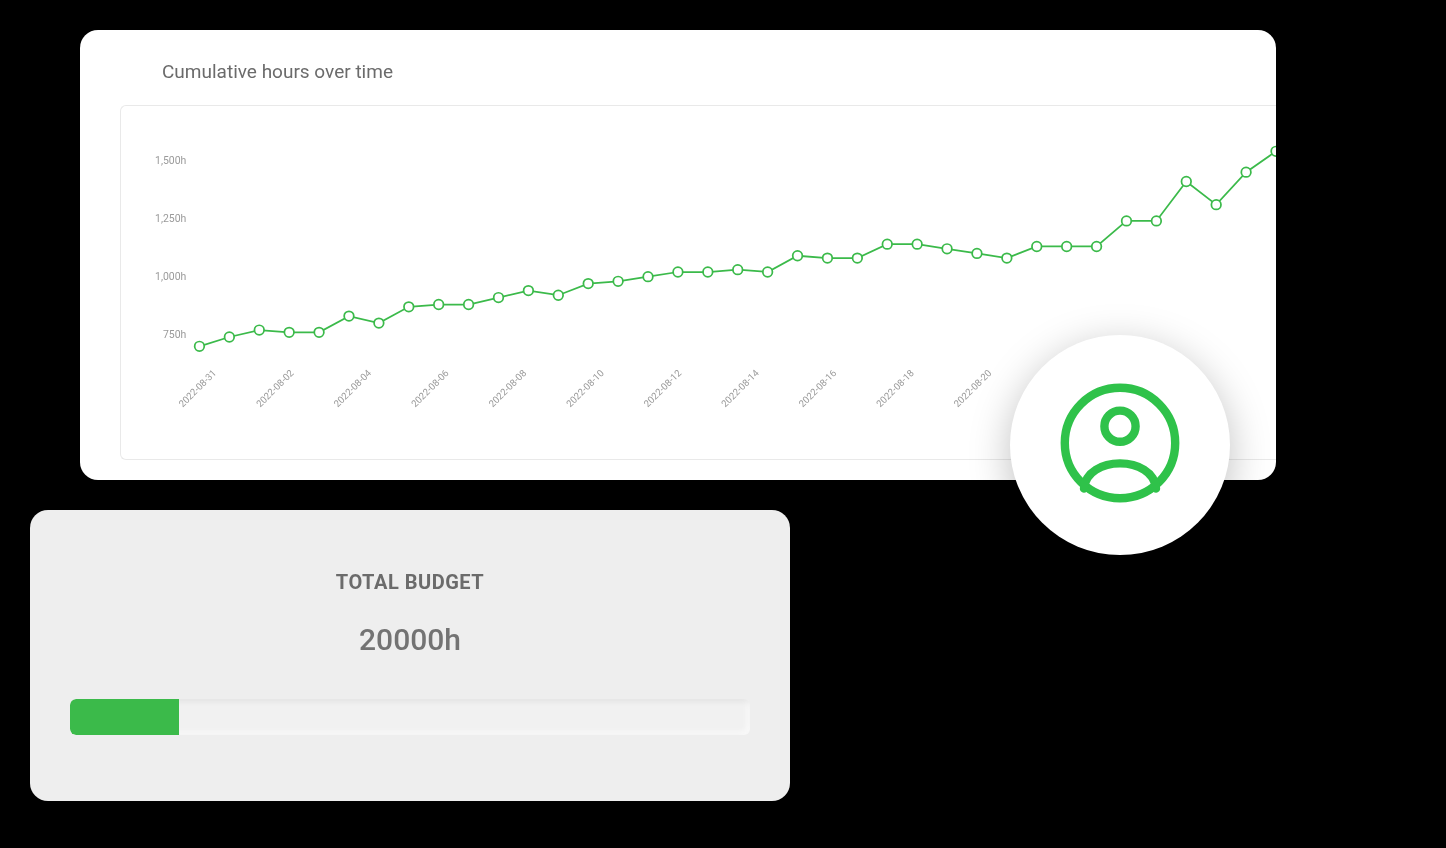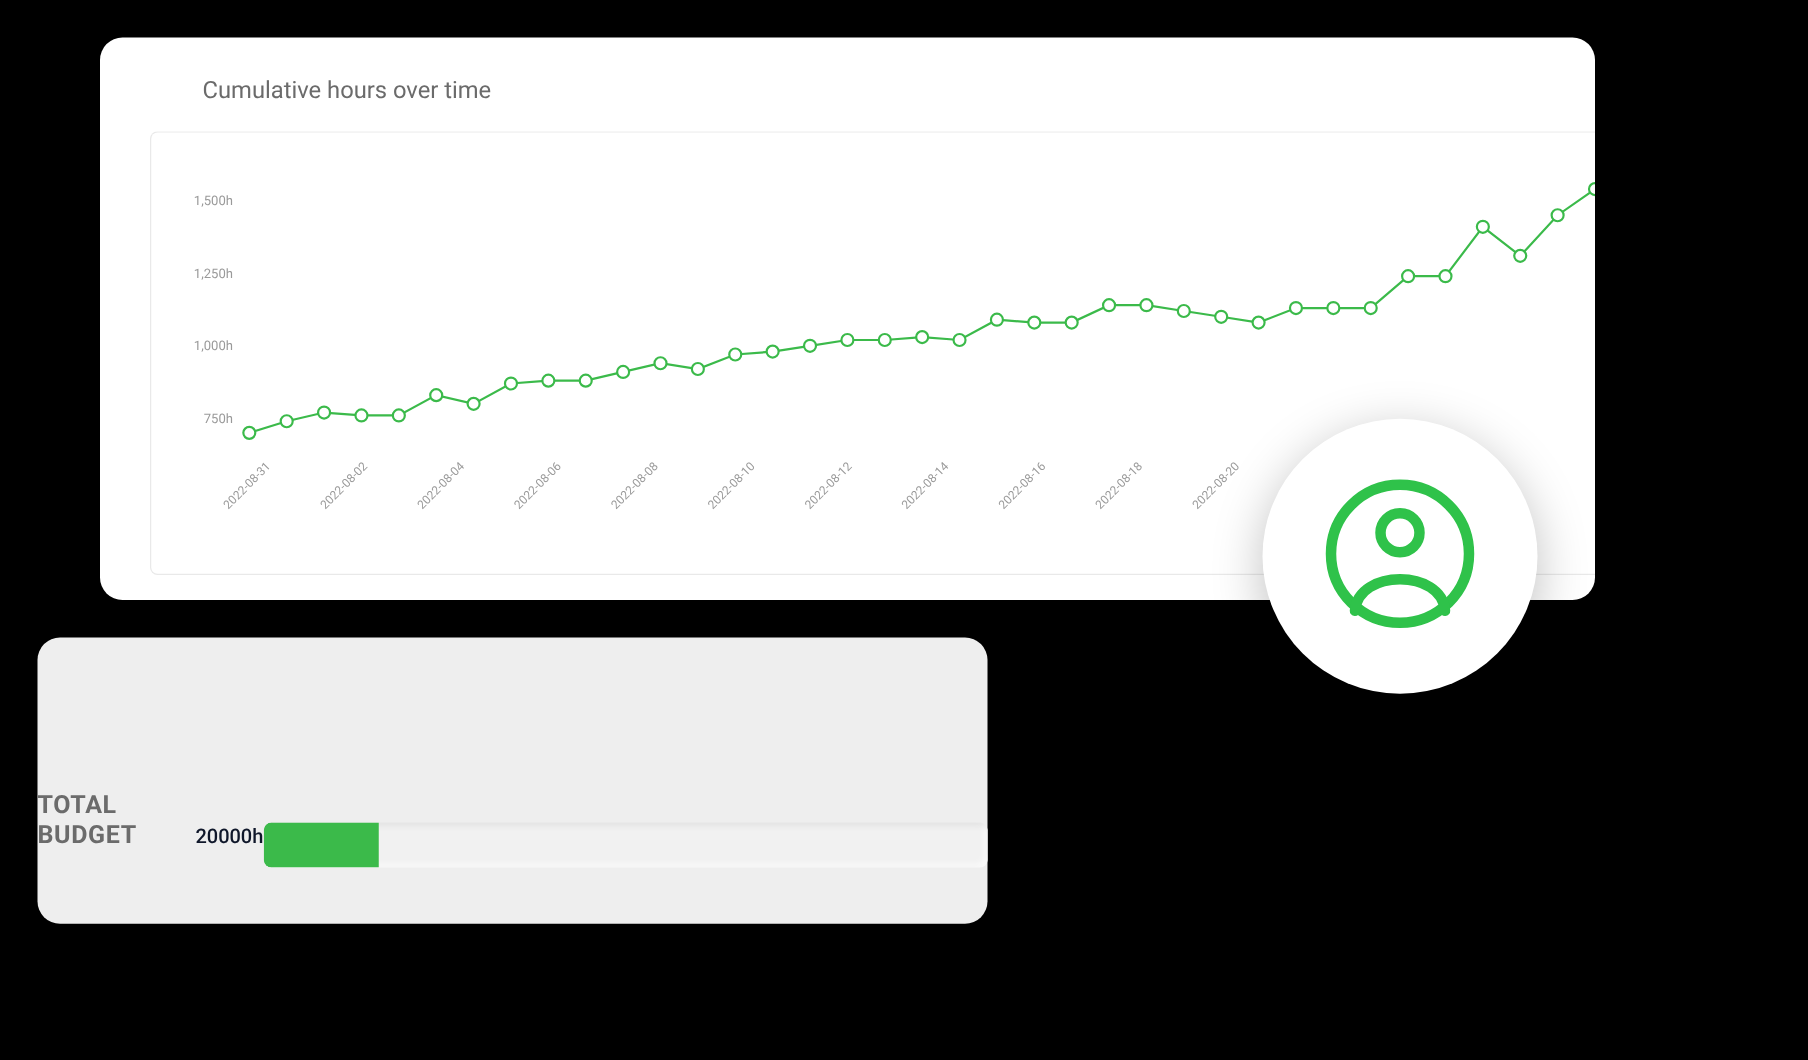--- a/index.html
+++ b/index.html
@@ -52,39 +52,39 @@
     align-items: center;
     justify-content: center;
   }
   .badge svg { width: 120px; height: 120px; }
 
   .budget-card {
     position: absolute;
     left: 30px;
     top: 510px;
     width: 760px;
-    height: 229px;
+    height: 291px;
     background: #eeeeee;
     border-radius: 18px;
     box-shadow: 0 8px 30px rgba(0,0,0,0.25);
     display: flex;
-    flex-direction: row;
+    flex-direction: column;
     align-items: center;
     padding-top: 60px;
   }
   .budget-title {
     font-size: 20px;
     font-weight: 700;
     color: #6b6b6b;
     letter-spacing: 0.5px;
   }
   .budget-value {
-    font-size: 16px;
+    font-size: 30px;
     font-weight: 500;
-    color: #0f172a;
+    color: #737373;
     margin-top: 28px;
   }
   .progress-track {
     width: 680px;
     height: 36px;
     margin-top: 42px;
     background: #f1f1f1;
     border-radius: 6px;
     box-shadow: inset 2px 2px 6px rgba(0,0,0,0.08), inset -2px -2px 6px rgba(255,255,255,0.9);
     position: relative;

